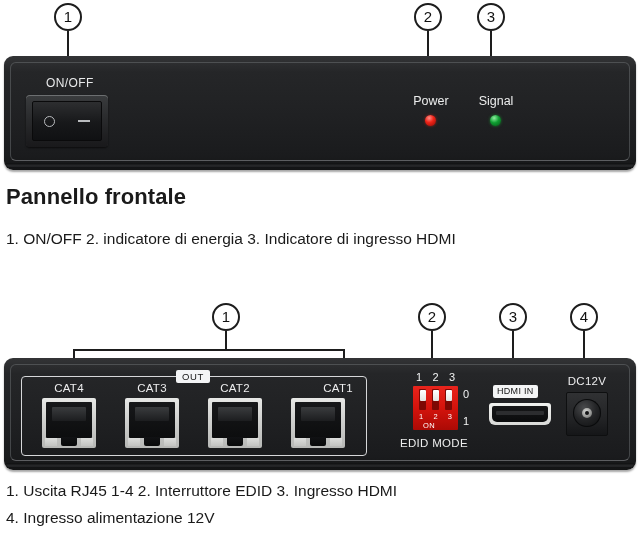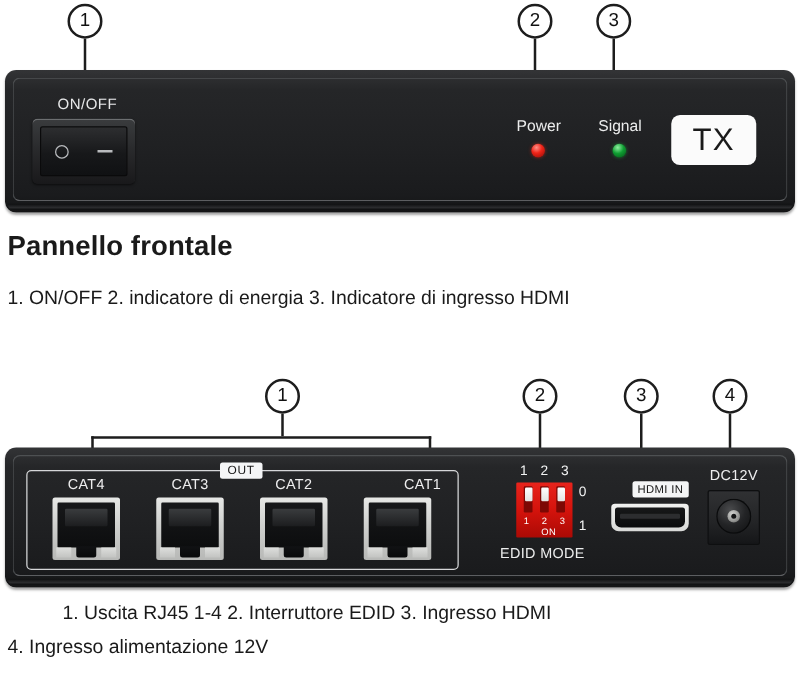--- a/index.html
+++ b/index.html
@@ -372,21 +372,20 @@
       <div class="rocker-dash"></div>
     </div>
   </div>
 
   <div class="led-label" style="left:395px; top:38px; width:64px;">Power</div>
   <div class="led led-red" style="left:421px; top:59px;"></div>
 
   <div class="led-label" style="left:461px; top:38px; width:62px;">Signal</div>
   <div class="led led-green" style="left:486px; top:59px;"></div>
 
-  <div class="tx-badge" style="left:533px; top:36px; width:68px; height:40px; line-height:40px;">TX</div>
 </div>
 
 <div class="caption-title" style="left:6px; top:184px;">Pannello frontale</div>
 <div class="caption-line" style="left:6px; top:230px;">1. ON/OFF    2. indicatore di energia    3. Indicatore di ingresso HDMI</div>
 
 <div class="callout" style="left:212px; top:303px;">
   <span>1</span>
 </div>
 <div class="leader" style="left:225px; top:331px; height:18px;"></div>
 <div class="bracket" style="left:73px; top:349px; width:272px; height:10px;"></div>
@@ -459,35 +458,35 @@
       <div class="dip-knob"></div>
     </div>
     <div class="dip-slot" style="left:32px;">
       <div class="dip-knob"></div>
     </div>
     <div class="dip-inner-nums" style="left:6px; top:26px; width:33px;">
       <span>1</span>
       <span>2</span>
       <span>3</span>
     </div>
-    <div class="dip-on" style="left:20px; top:35px;">ON</div>
+    <div class="dip-on" style="left:10px; top:35px;">ON</div>
   </div>
 
   <div class="dip-side" style="left:459px; top:30px;">0</div>
   <div class="dip-side" style="left:459px; top:57px;">1</div>
 
   <div class="edid-caption" style="left:396px; top:79px;">EDID MODE</div>
 
-  <div class="hdmi-tag" style="left:489px; top:27px;margin-left:13px;">HDMI IN</div>
+  <div class="hdmi-tag" style="left:489px; top:27px;">HDMI IN</div>
   <div class="hdmi-port" style="left:485px; top:45px; width:62px; height:22px;">
     <div class="hdmi-mouth"></div>
   </div>
 
   <div class="dc-label" style="left:552px; top:17px; width:62px;">DC12V</div>
   <div class="dc-base" style="left:562px; top:34px; width:42px; height:44px;"></div>
   <div class="dc-jack" style="left:569px; top:41px; width:28px; height:28px;">
     <div class="dc-pin" style="left:9px; top:9px; width:10px; height:10px;"></div>
     <div class="dc-pin-hole" style="left:12px; top:12px; width:4px; height:4px;"></div>
   </div>
 </div>
 
-<div class="caption-line" style="left:6px; top:482px;margin-left:44px;">1. Uscita RJ45 1-4    2. Interruttore EDID    3. Ingresso HDMI</div>
+<div class="caption-line" style="left:6px; top:482px;">1. Uscita RJ45 1-4    2. Interruttore EDID    3. Ingresso HDMI</div>
 <div class="caption-line" style="left:6px; top:509px;">4. Ingresso alimentazione 12V</div>
 
 </body></html>

